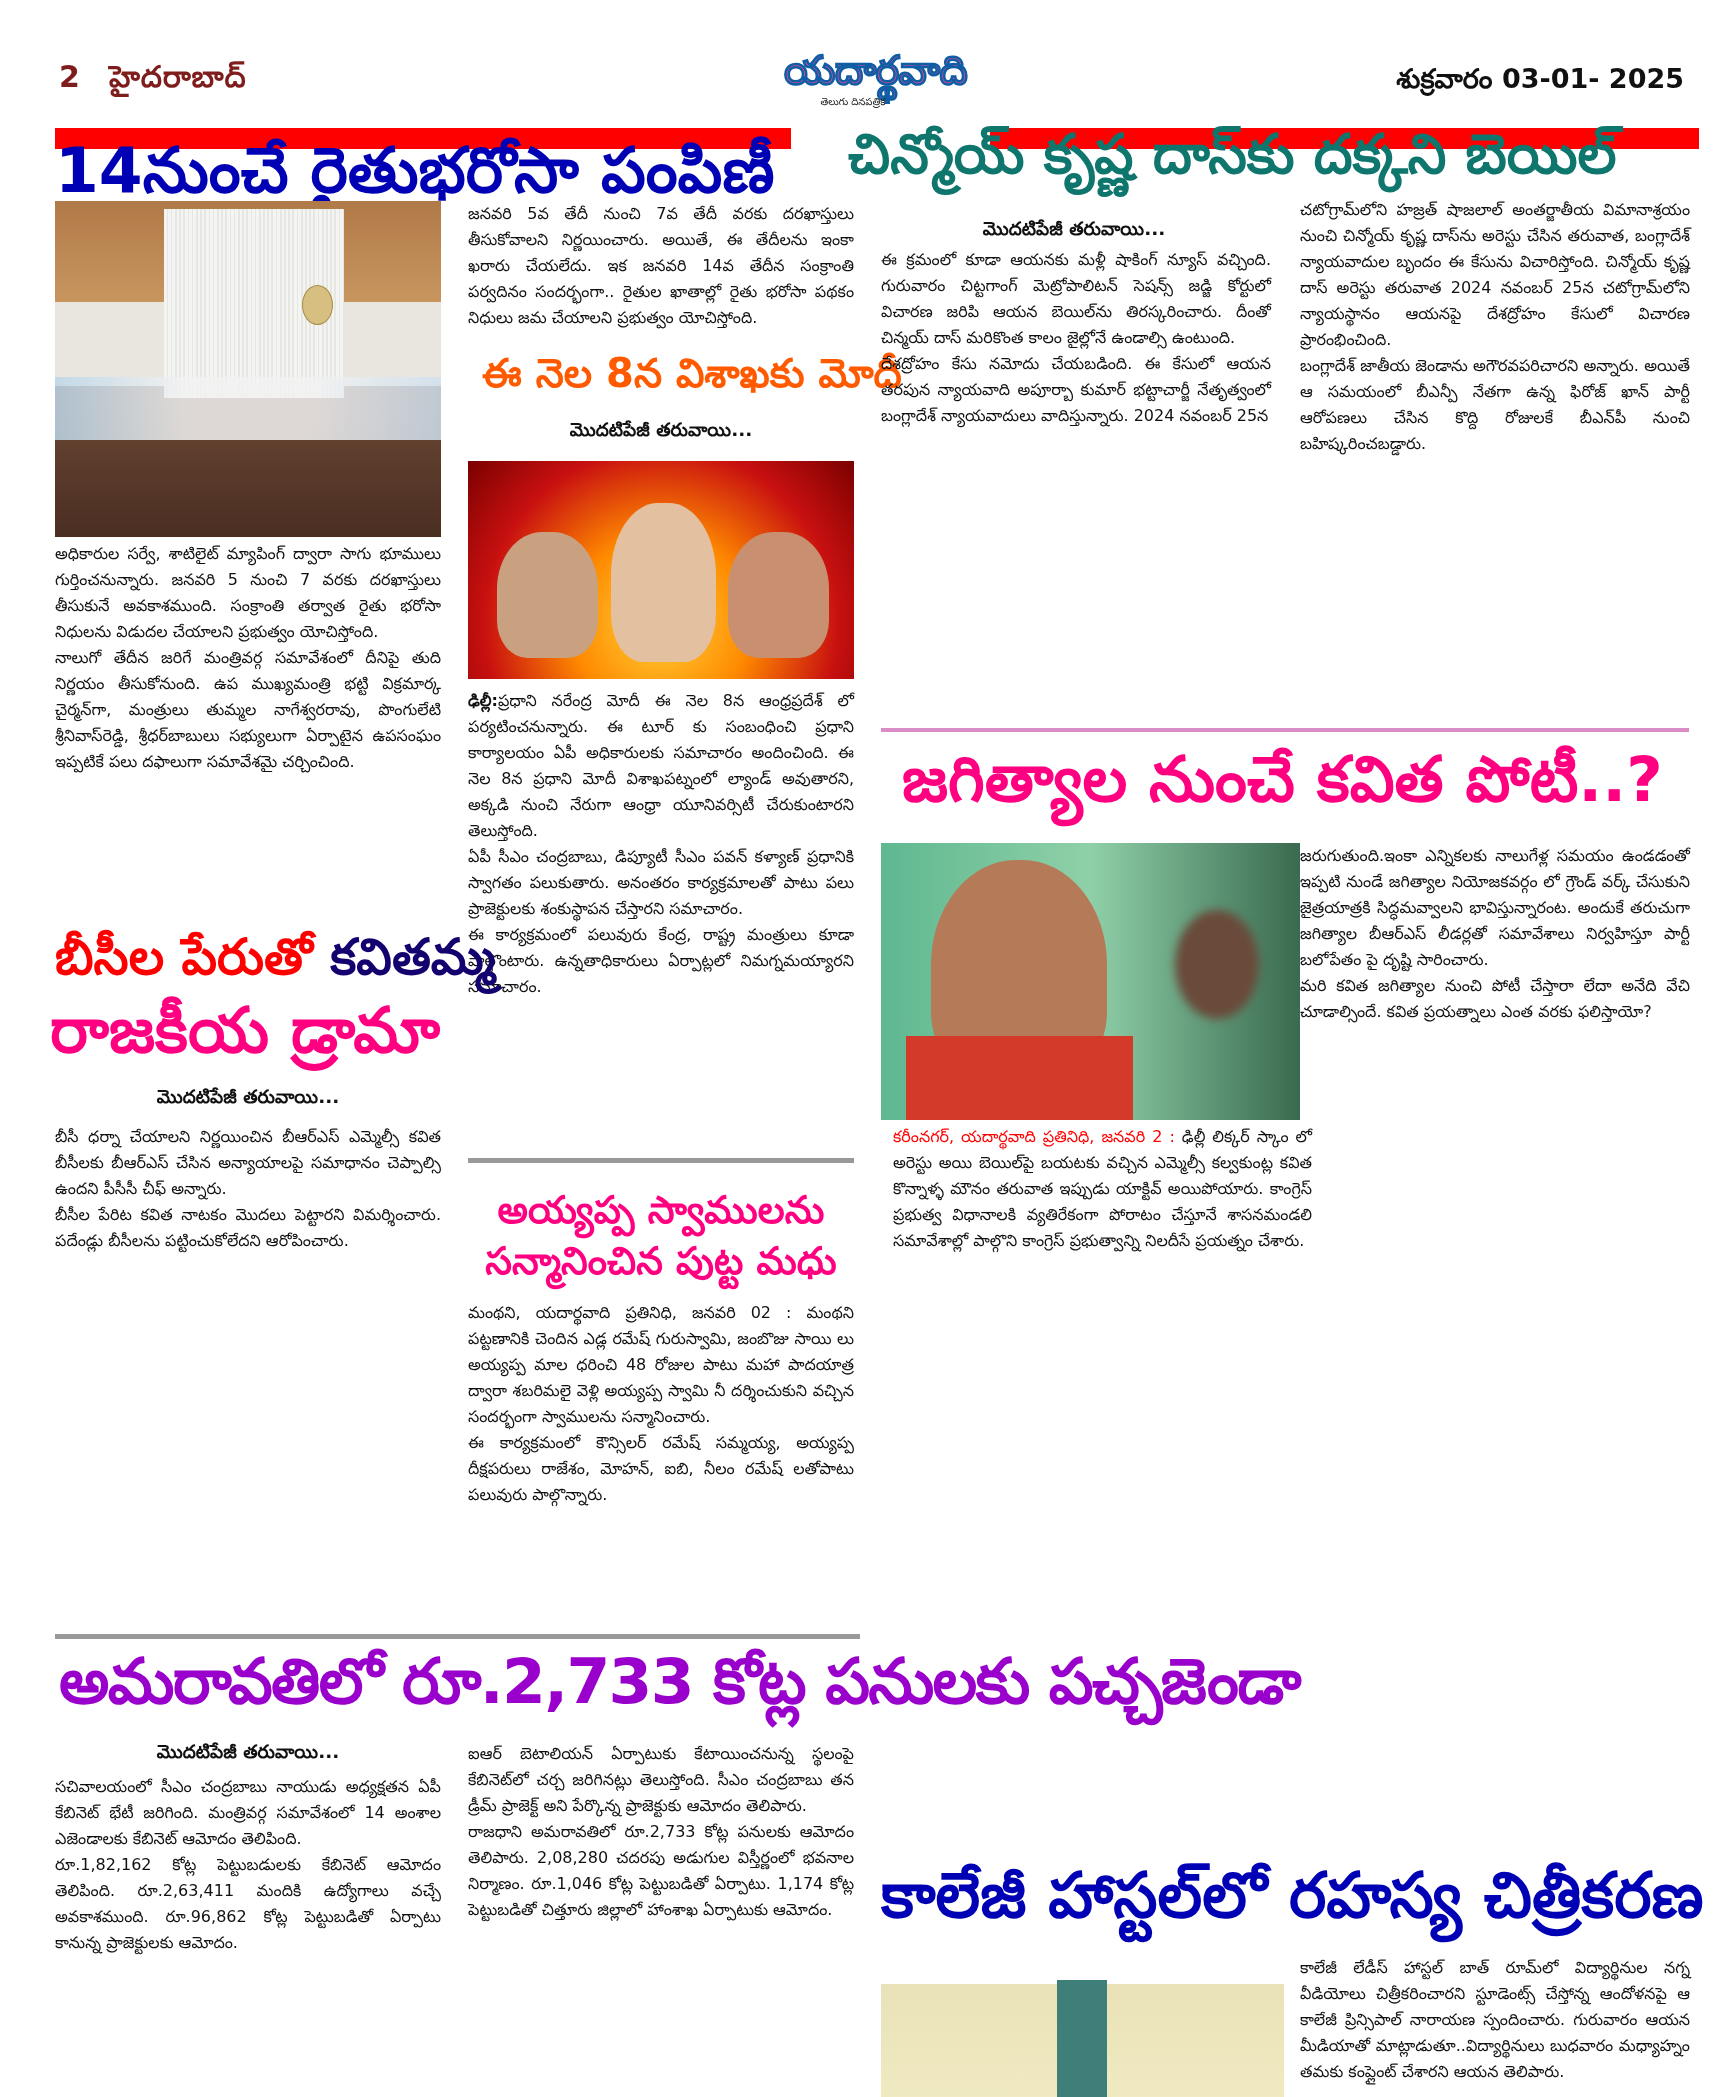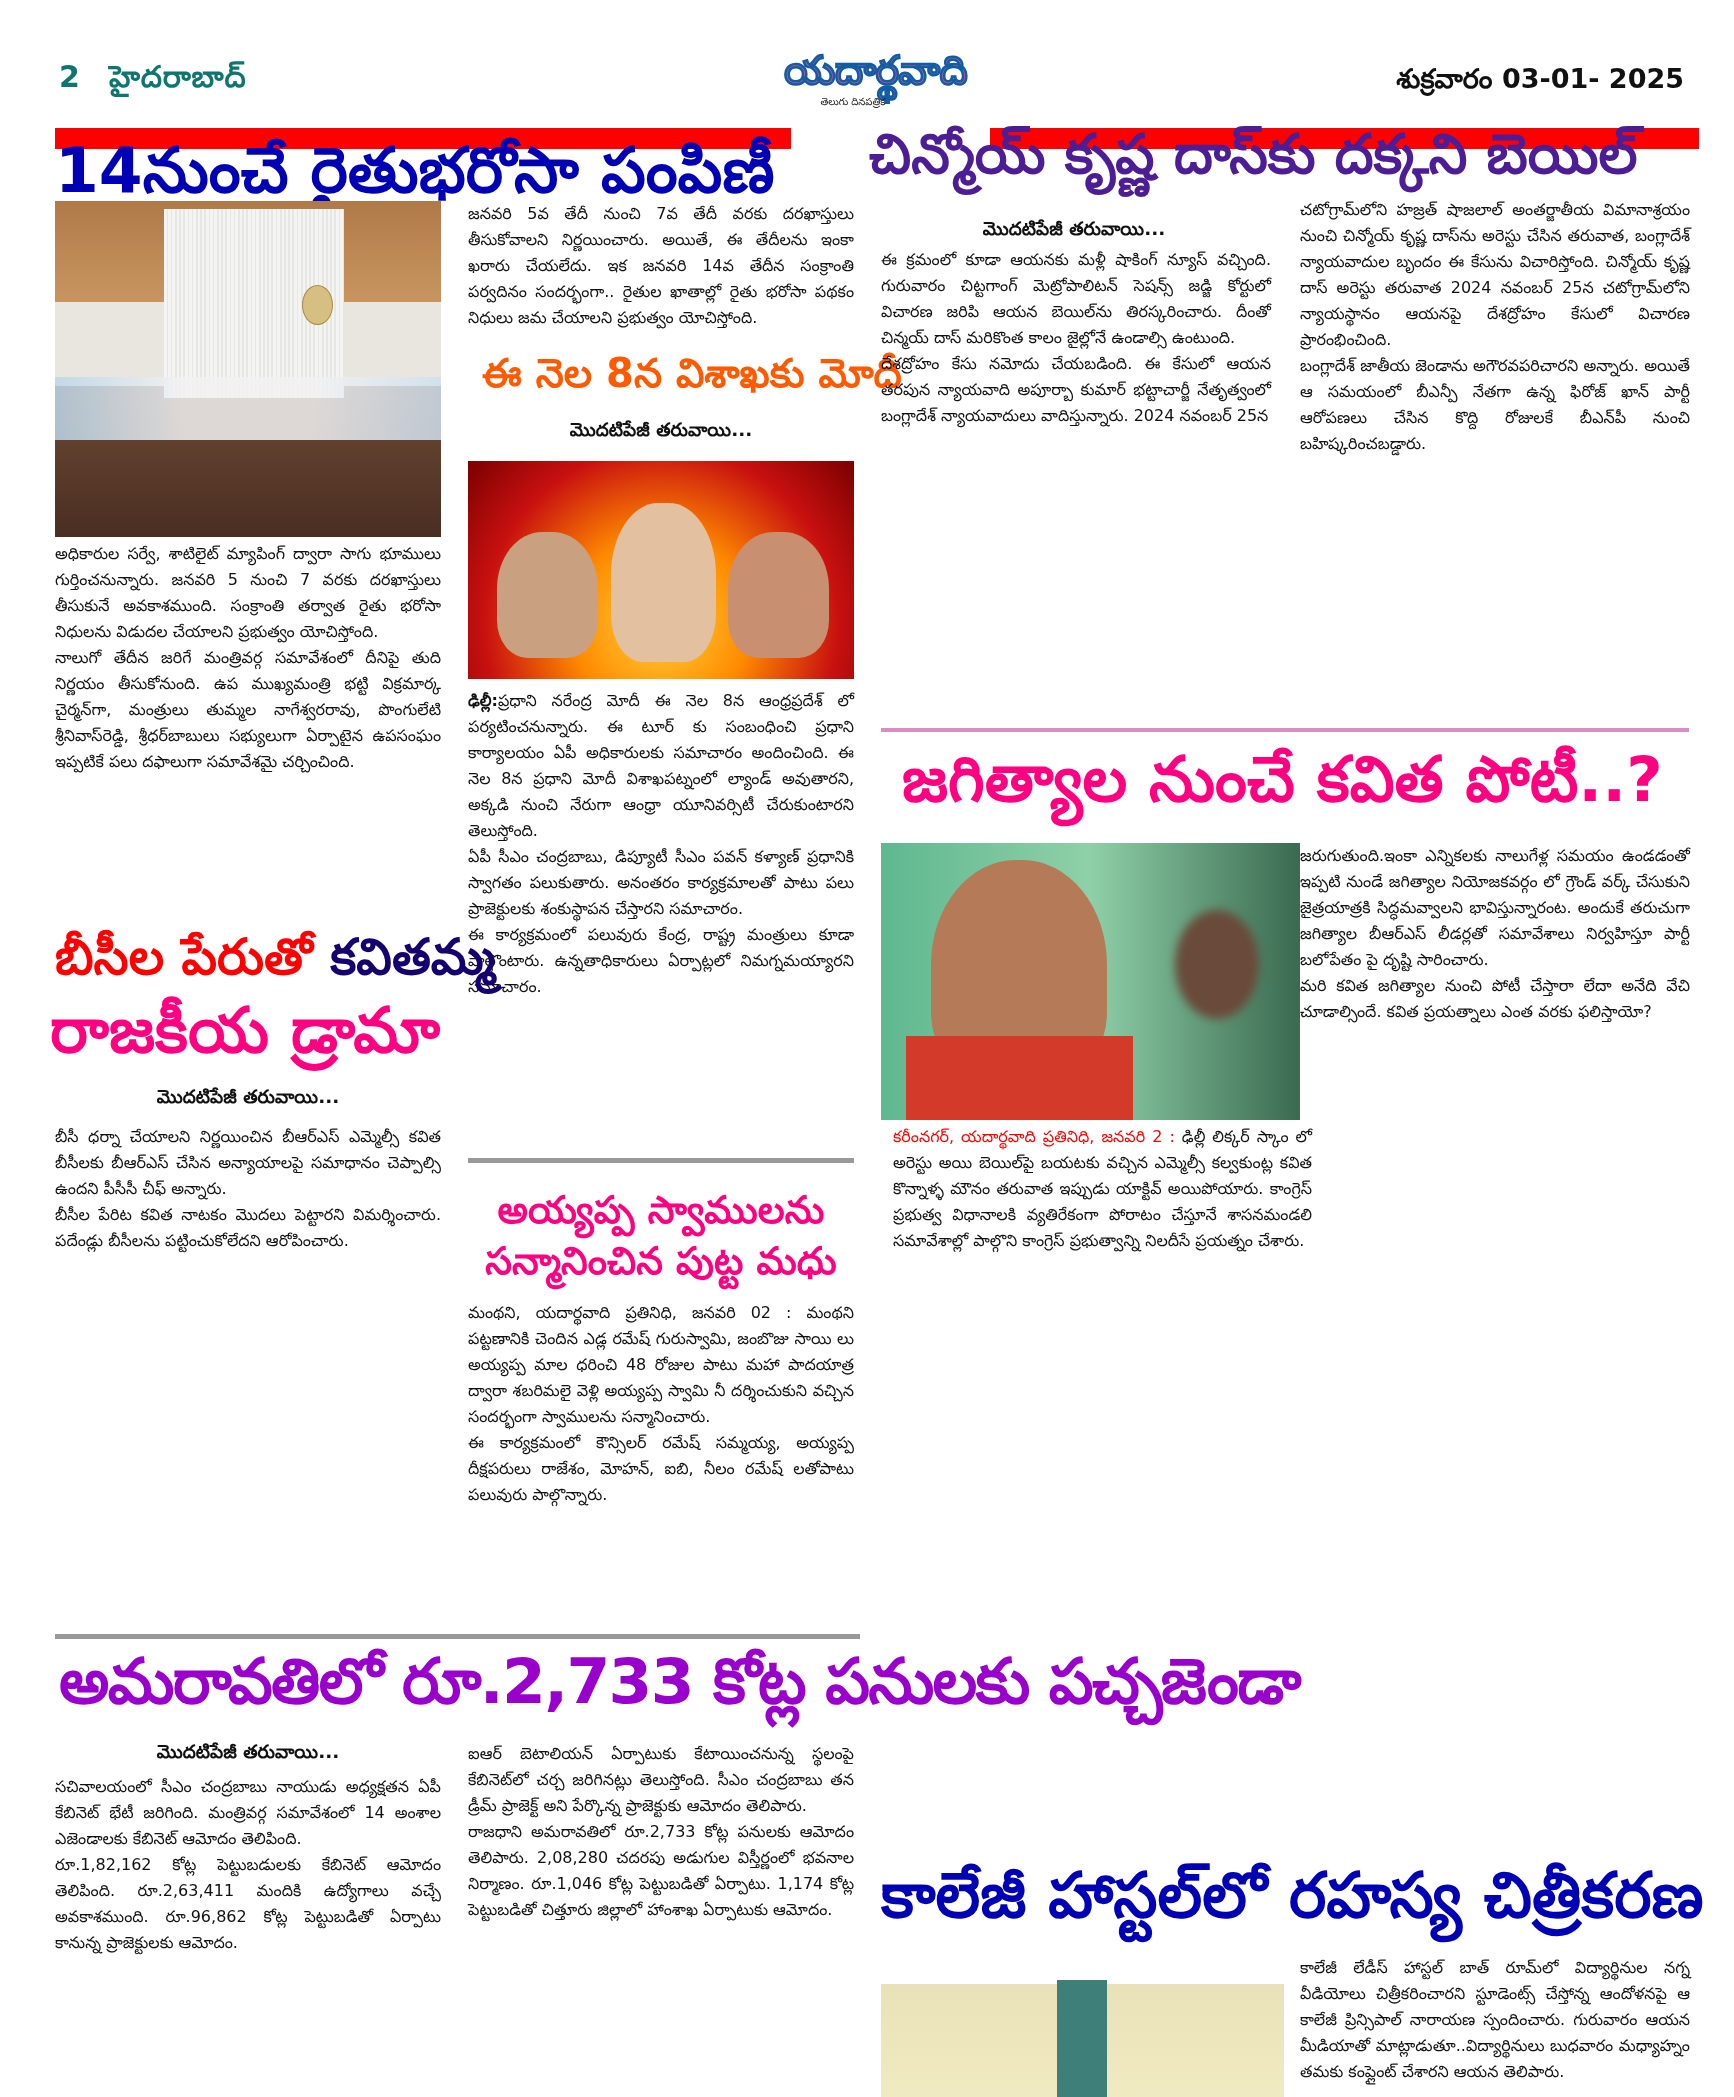--- a/index.html
+++ b/index.html
@@ -1,19 +1,19 @@
 <!DOCTYPE html>
 <html style="font-size:6.7px"><head>
 <meta charset="utf-8">
 <style>
   html,body{margin:0;padding:0;background:#fff;}
   body{width:1734px;height:2725px;position:relative;overflow:hidden;font-family:"DejaVu Sans",sans-serif;color:#111;}
   .abs{position:absolute;}
   .redbar{background:#ff0000;height:21px;}
-  .masthead-left{left:59px;top:59px;font-size:30px;font-weight:bold;color:#0f766e;letter-spacing:0.8px;}
+  .masthead-left{left:59px;top:59px;font-size:30px;font-weight:bold;color:#7f1d1d;letter-spacing:0.8px;}
   .masthead-left .pg{margin-right:17px;}
   .logo{left:784px;top:50px;width:138px;height:84px;text-align:center;}
   .logo .name{font-size:40px;font-weight:bold;color:#ec4899;-webkit-text-stroke:1.3px #0d5ea5;line-height:1;letter-spacing:-0.8px;}
   .logo .tag{font-size:10px;color:#222;margin-top:6px;}
   .date{right:50px;top:63px;font-size:27px;font-weight:bold;color:#111;}
   .hl{font-weight:bold;line-height:1.05;white-space:nowrap;}
   .col-text{font-family:"DejaVu Sans",sans-serif;font-size:16px;line-height:26px;text-align:justify;color:#111;}
   .col-text p{margin:0;}
   .cont{font-weight:bold;font-size:18.5px;text-align:center;color:#111;}
   .dateline{color:#ff0000;}
@@ -87,21 +87,21 @@
 <div class="abs cont" style="left:55px;top:1741px;width:386px;">మొదటిపేజీ తరువాయి...</div>
 <div class="abs col-text" style="left:55px;top:1774px;width:386px;">
   <p>సచివాలయంలో సీఎం చంద్రబాబు నాయుడు అధ్యక్షతన ఏపీ కేబినెట్ భేటీ జరిగింది. మంత్రివర్గ సమావేశంలో 14 అంశాల ఎజెండాలకు కేబినెట్ ఆమోదం తెలిపింది.</p>
   <p>రూ.1,82,162 కోట్ల పెట్టుబడులకు కేబినెట్ ఆమోదం తెలిపింది. రూ.2,63,411 మందికి ఉద్యోగాలు వచ్చే అవకాశముంది. రూ.96,862 కోట్ల పెట్టుబడితో ఏర్పాటు కానున్న ప్రాజెక్టులకు ఆమోదం.</p>
 </div>
 <div class="abs col-text" style="left:468px;top:1741px;width:386px;">
   <p>ఐఆర్ బెటాలియన్ ఏర్పాటుకు కేటాయించనున్న స్థలంపై కేబినెట్‌లో చర్చ జరిగినట్లు తెలుస్తోంది. సీఎం చంద్రబాబు తన డ్రీమ్ ప్రాజెక్ట్ అని పేర్కొన్న ప్రాజెక్టుకు ఆమోదం తెలిపారు.</p>
   <p>రాజధాని అమరావతిలో రూ.2,733 కోట్ల పనులకు ఆమోదం తెలిపారు. 2,08,280 చదరపు అడుగుల విస్తీర్ణంలో భవనాల నిర్మాణం. రూ.1,046 కోట్ల పెట్టుబడితో ఏర్పాటు. 1,174 కోట్ల పెట్టుబడితో చిత్తూరు జిల్లాలో హాంశాఖ ఏర్పాటుకు ఆమోదం.</p>
 </div>
 
-<div class="abs hl" style="left:869px;top:126px;font-size:55px;color:#4c1d95;">చిన్మోయ్ కృష్ణ దాస్‌కు దక్కని బెయిల్</div>
+<div class="abs hl" style="left:848px;top:126px;font-size:55px;color:#0f766e;">చిన్మోయ్ కృష్ణ దాస్‌కు దక్కని బెయిల్</div>
 <div class="abs cont" style="left:881px;top:218px;width:386px;">మొదటిపేజీ తరువాయి...</div>
 <div class="abs col-text" style="left:881px;top:247px;width:390px;">
   <p>ఈ క్రమంలో కూడా ఆయనకు మళ్లీ షాకింగ్ న్యూస్ వచ్చింది. గురువారం చిట్టగాంగ్ మెట్రోపాలిటన్ సెషన్స్ జడ్జి కోర్టులో విచారణ జరిపి ఆయన బెయిల్‌ను తిరస్కరించారు. దీంతో చిన్మయ్ దాస్ మరికొంత కాలం జైల్లోనే ఉండాల్సి ఉంటుంది.</p>
   <p>దేశద్రోహం కేసు నమోదు చేయబడింది. ఈ కేసులో ఆయన తరపున న్యాయవాది అపూర్బా కుమార్ భట్టాచార్జీ నేతృత్వంలో బంగ్లాదేశ్ న్యాయవాదులు వాదిస్తున్నారు. 2024 నవంబర్ 25న</p>
 </div>
 <div class="abs col-text" style="left:1300px;top:197px;width:390px;">
   <p>చటోగ్రామ్‌లోని హజ్రత్ షాజలాల్ అంతర్జాతీయ విమానాశ్రయం నుంచి చిన్మోయ్ కృష్ణ దాస్‌ను అరెస్టు చేసిన తరువాత, బంగ్లాదేశ్ న్యాయవాదుల బృందం ఈ కేసును విచారిస్తోంది. చిన్మోయ్ కృష్ణ దాస్ అరెస్టు తరువాత 2024 నవంబర్ 25న చటోగ్రామ్‌లోని న్యాయస్థానం ఆయనపై దేశద్రోహం కేసులో విచారణ ప్రారంభించింది.</p>
   <p>బంగ్లాదేశ్ జాతీయ జెండాను అగౌరవపరిచారని అన్నారు. అయితే ఆ సమయంలో బీఎన్పీ నేతగా ఉన్న ఫిరోజ్ ఖాన్ పార్టీ ఆరోపణలు చేసిన కొద్ది రోజులకే బీఎన్‌పీ నుంచి బహిష్కరించబడ్డారు.</p>
 </div>
 

